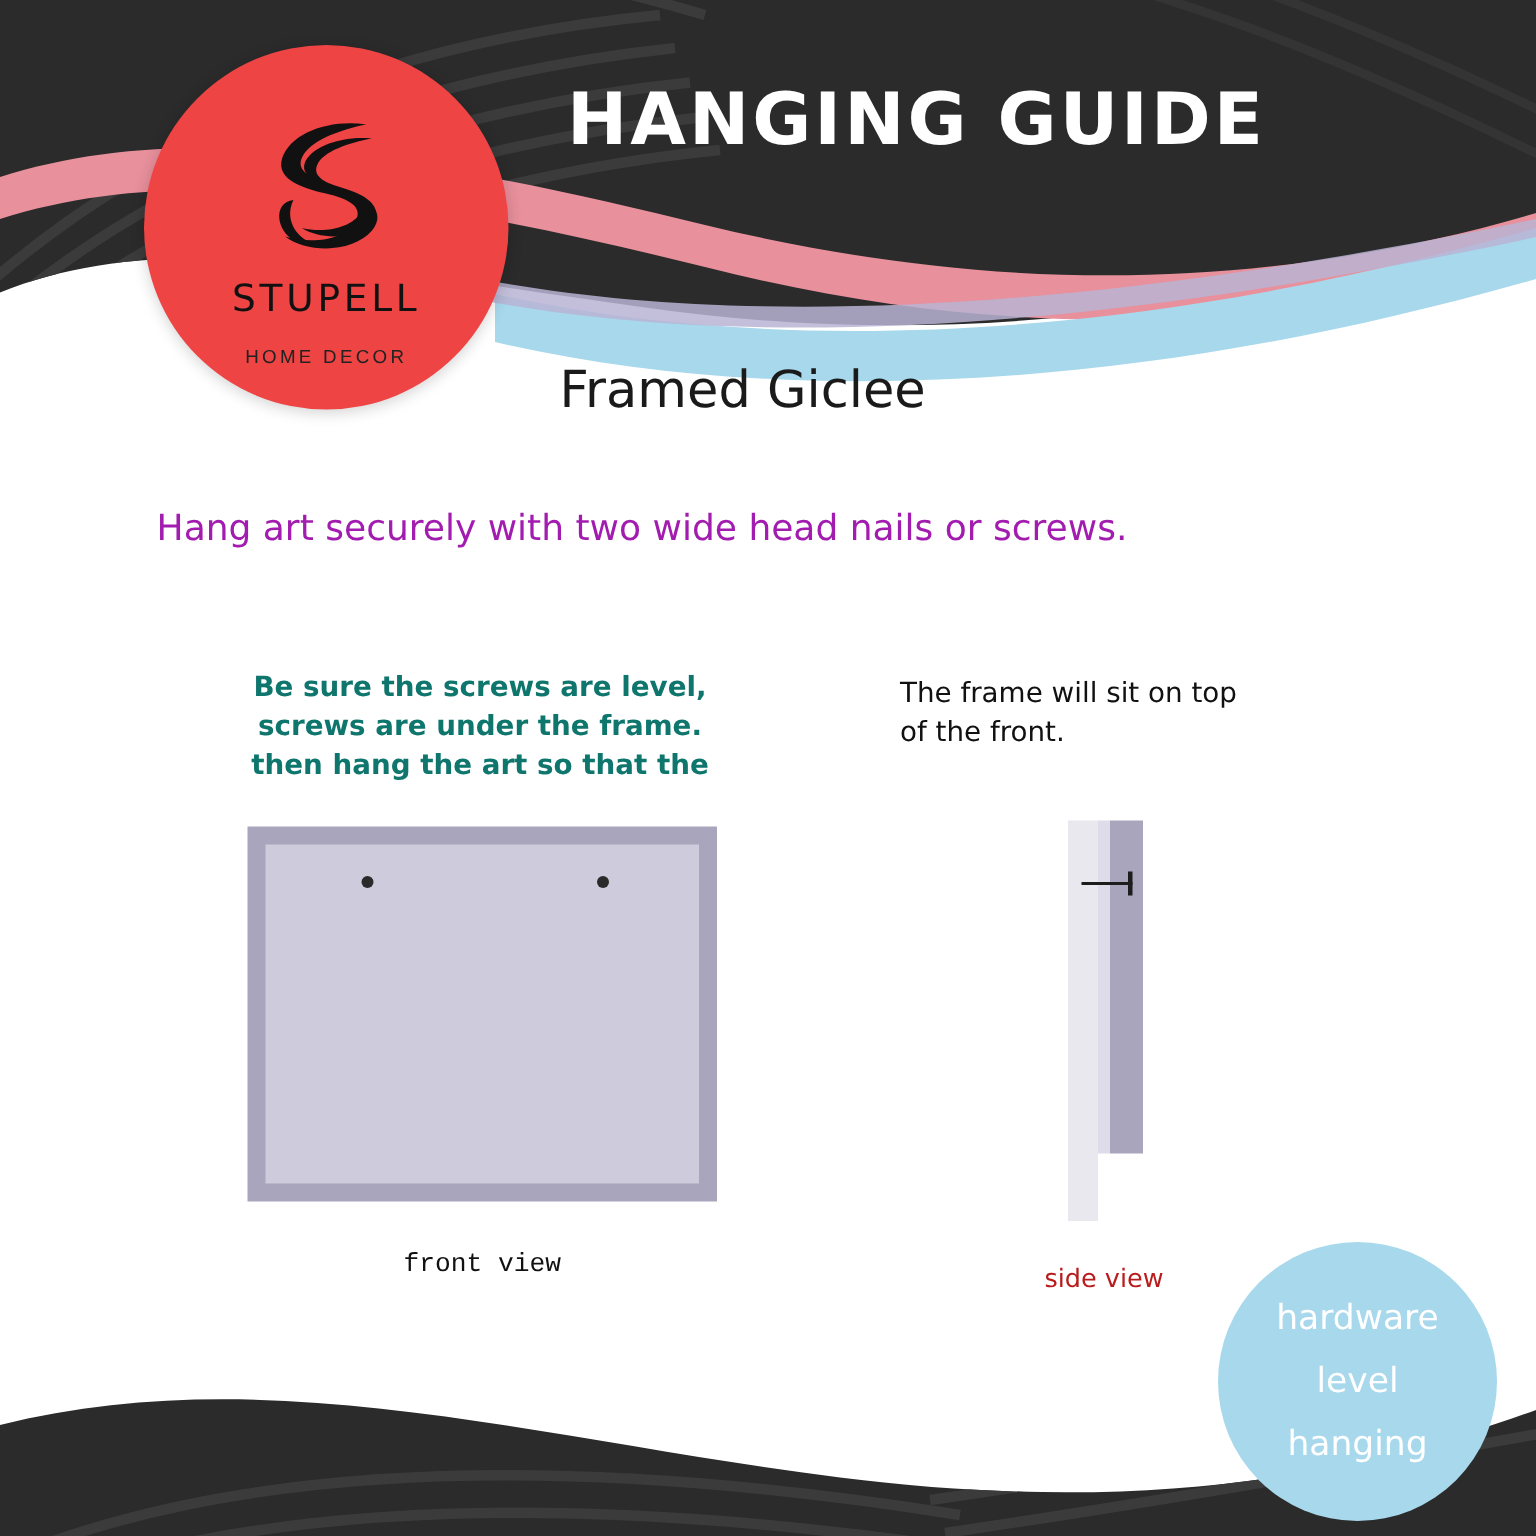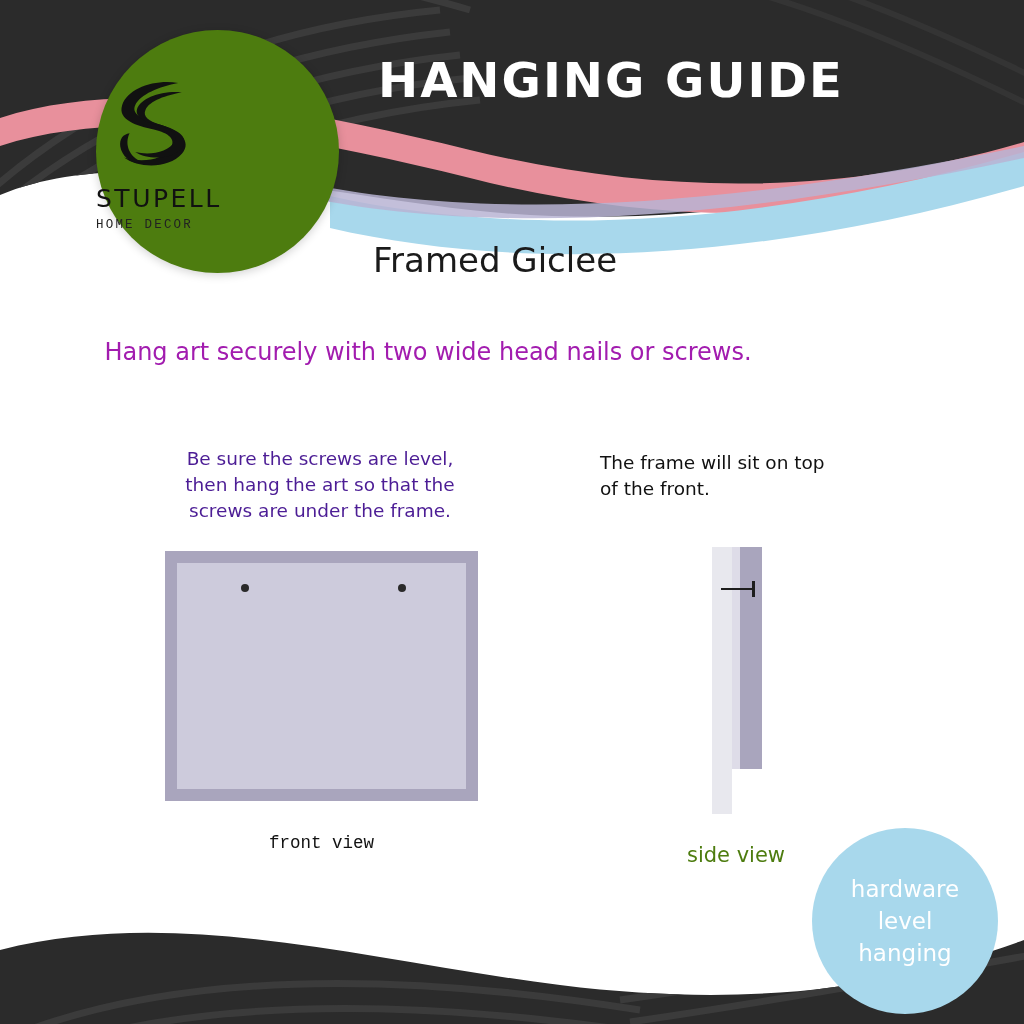--- a/index.html
+++ b/index.html
@@ -27,45 +27,46 @@
   }
 
   
   .logo-badge {
     position: absolute;
     left: 96px;
     top: 30px;
     width: 243px;
     height: 243px;
     border-radius: 50%;
-    background: #4d7c0f;
+    background: #ef4444;
     box-shadow: 0 2px 10px rgba(0,0,0,0.18);
     display: flex;
     flex-direction: column;
+    align-items: center;
     justify-content: flex-start;
   }
   .logo-mark {
     margin-top: 38px;
     width: 112px;
     height: 112px;
   }
   .logo-name {
     font-family: "DejaVu Sans", sans-serif;
     font-size: 25px;
     letter-spacing: 2.5px;
     color: #111111;
     margin-top: 4px;
     font-weight: 400;
   }
   .logo-sub {
-    font-family: Liberation Mono, monospace;
+    font-family: Liberation Sans, sans-serif;
     font-size: 12.5px;
     letter-spacing: 2.2px;
     color: #222222;
-    margin-top: 5px;
+    margin-top: 18px;
   }
 
   
   .header-title {
     position: absolute;
     left: 378px;
     top: 52px;
     width: 520px;
     text-align: left;
     font-family: "DejaVu Sans", sans-serif;
@@ -99,21 +100,22 @@
   
   .cap-left {
     position: absolute;
     left: 165px;
     top: 446px;
     width: 310px;
     text-align: center;
     font-family: "DejaVu Sans", sans-serif;
     font-size: 18.5px;
     line-height: 26px;
-    color: #4c1d95;
+    color: #0f766e;
+    font-weight: bold;
   }
   .frame-front {
     position: absolute;
     left: 165px;
     top: 551px;
     width: 313px;
     height: 250px;
     background: #a9a5bd;
   }
   .frame-front-inner {
@@ -197,42 +199,43 @@
     height: 16px;
     background: #1d1d1d;
   }
   .cap-side {
     position: absolute;
     left: 600px;
     top: 843px;
     width: 272px;
     text-align: center;
     font-family: "DejaVu Sans", sans-serif;
-    font-size: 21px;
-    color: #4d7c0f;
+    font-size: 17px;
+    color: #b91c1c;
   }
 
   
   .hw-badge {
     position: absolute;
     left: 812px;
     top: 828px;
     width: 186px;
     height: 186px;
     border-radius: 50%;
     background: #a8d8ec;
     display: flex;
     flex-direction: column;
     align-items: center;
     justify-content: center;
     text-align: center;
     font-family: "DejaVu Sans", sans-serif;
     font-size: 23px;
     line-height: 32px;
     color: #ffffff;
+    gap: 10px;
   }
 </style>
 </head>
 <body>
 
 <div id="page">
 
   <svg class="bg-svg" viewBox="0 0 1024 1024" xmlns="http://www.w3.org/2000/svg">
     <defs>
       <clipPath id="topclip">
@@ -288,22 +291,22 @@
   </div>
 
   <div class="header-title">HANGING GUIDE</div>
 
   <div class="product-title">Framed Giclee</div>
 
   <div class="instruction">Hang art securely with two wide head nails or screws.</div>
 
   <div class="cap-left">
     <div>Be sure the screws are level,</div>
+    <div>screws are under the frame.</div>
     <div>then hang the art so that the</div>
-    <div>screws are under the frame.</div>
   </div>
 
   <div class="frame-front">
     <div class="frame-front-inner"></div>
     <div class="screw-dot l"></div>
     <div class="screw-dot r"></div>
   </div>
   <div class="cap-front">front view</div>
 
   <div class="cap-right">

